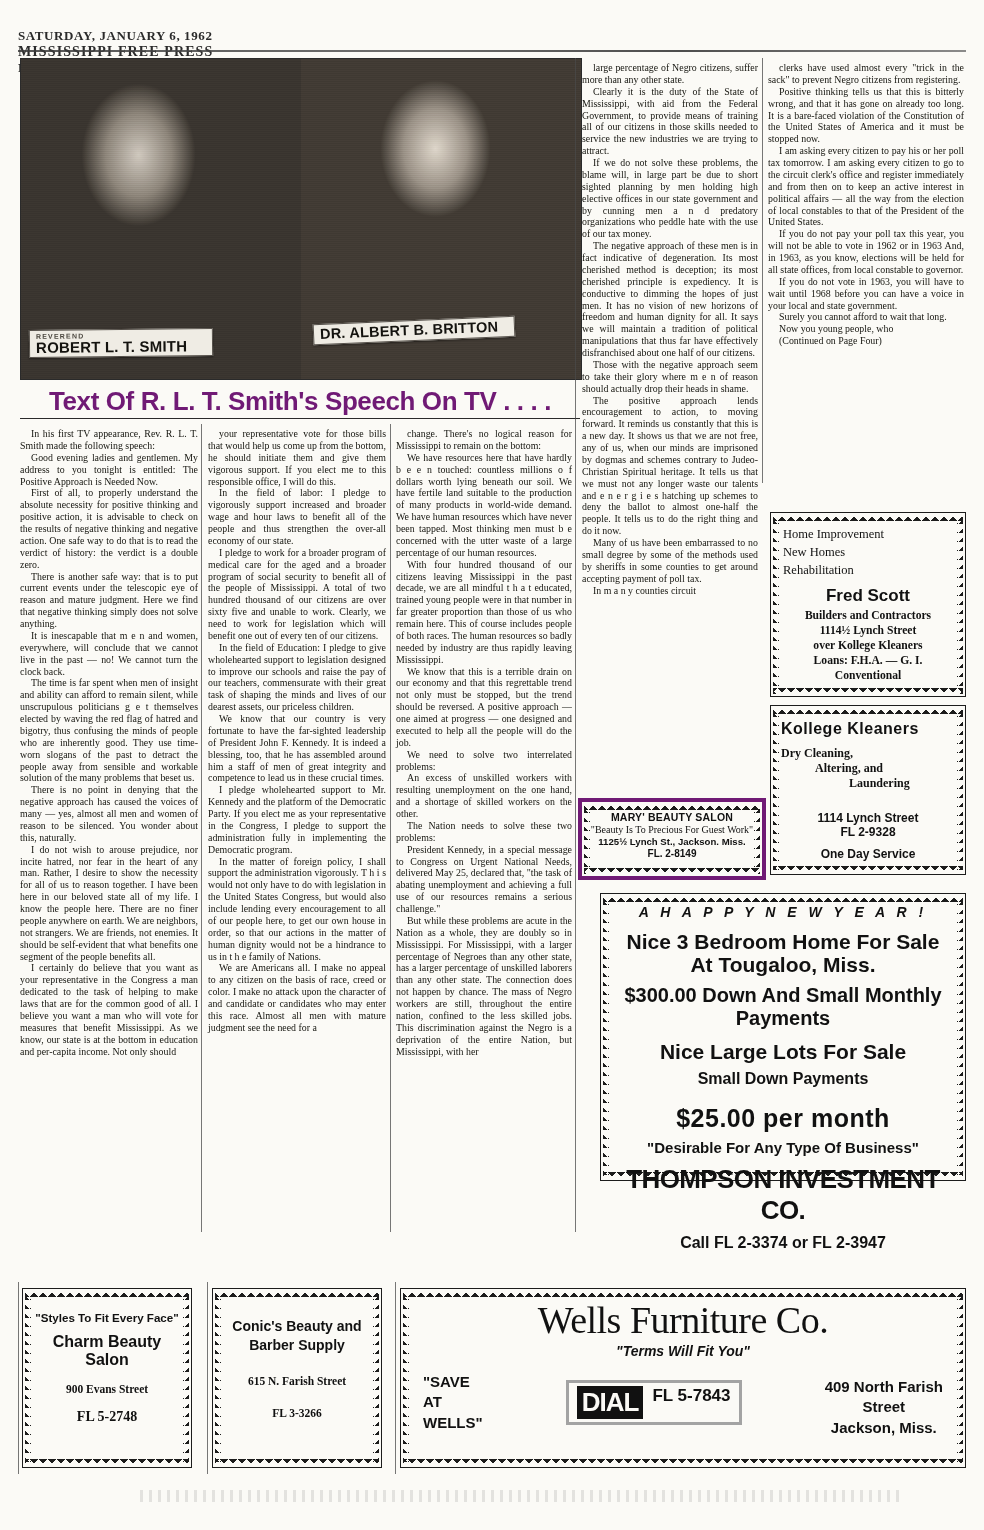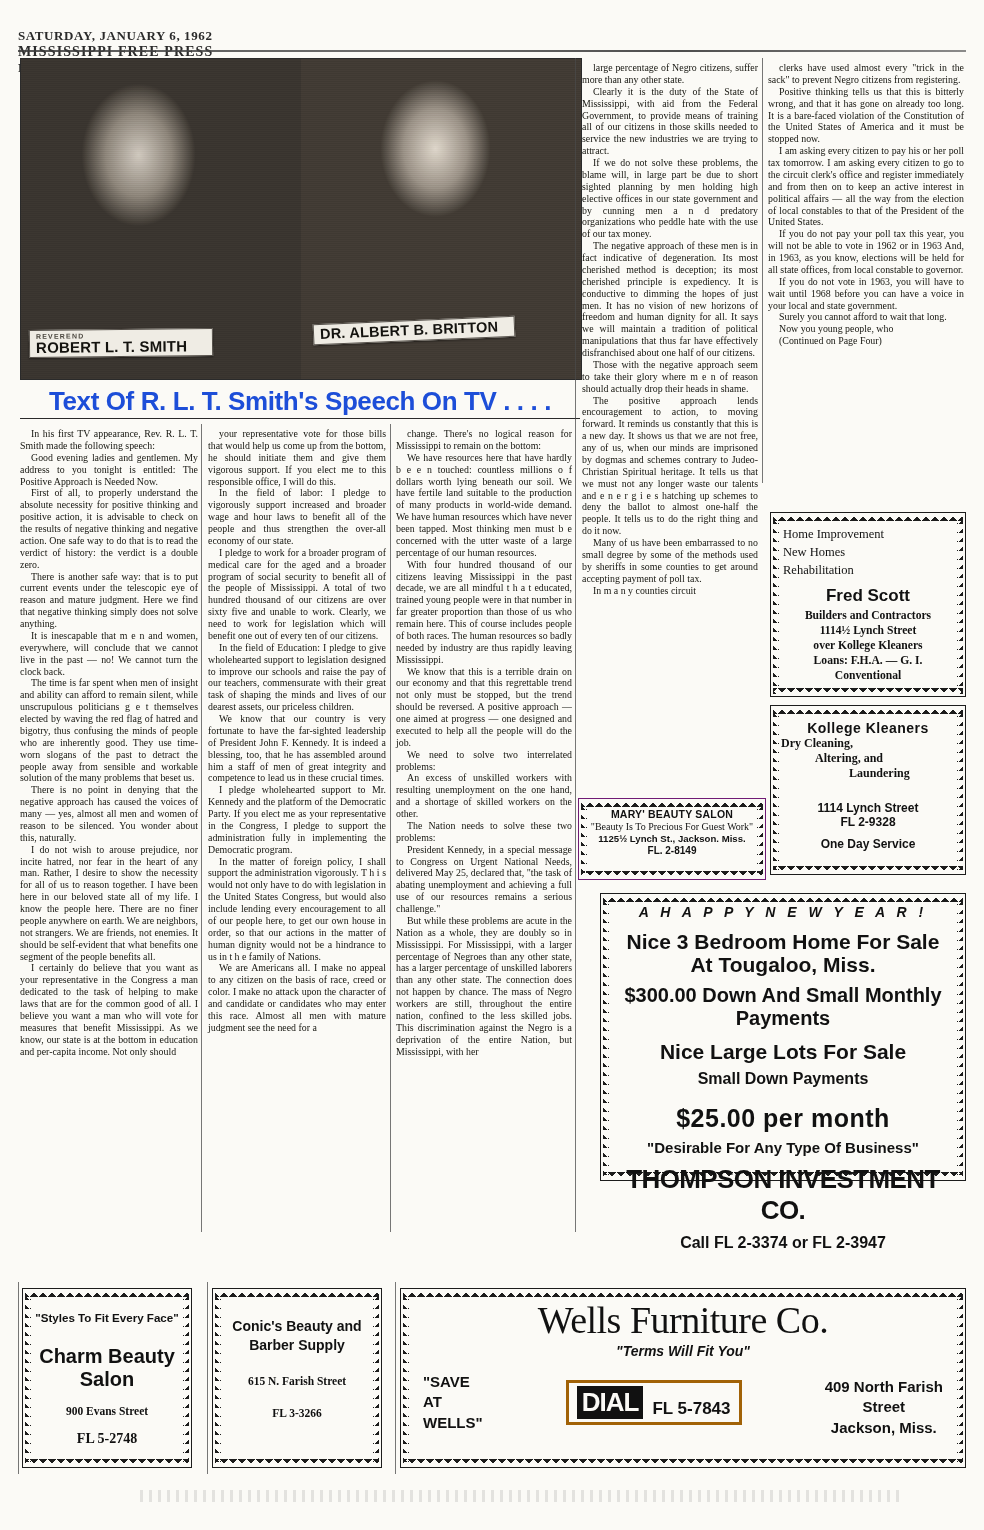--- a/index.html
+++ b/index.html
@@ -68,21 +68,21 @@
   .nameplate .big{display:block;font-size:15px;letter-spacing:.2px;}
   .np-left{left:8px;bottom:22px;width:170px;transform:rotate(-.6deg);}
   .np-right{left:12px;bottom:38px;width:188px;transform:rotate(-2.4deg);}
   .np-right .big{font-size:14.5px;}
   
   .headline{
     position:absolute;left:20px;top:386px;width:560px;
     text-align:center;
     font-family:"Liberation Sans", sans-serif;
     font-weight:700;font-size:26px;letter-spacing:-.4px;
-    color:#1d4ed8;
+    color:#701a75;
   }
   .hl-rule{position:absolute;left:20px;top:418px;width:560px;height:1px;background:#2a2a2a;}
   
   .col{
     position:absolute;
     font-size:9.9px;line-height:1.2;
     text-align:justify;
     color:#15150f;
     font-family:"Liberation Serif", serif;
     -webkit-hyphens:none;hyphens:none;
@@ -112,36 +112,36 @@
     position:absolute;top:2px;bottom:2px;width:6px;
     background-image:
       linear-gradient(45deg,#1c1c1c 25%,transparent 25%),
       linear-gradient(315deg,#1c1c1c 25%,transparent 25%);
     background-size:9px 9px;background-repeat:repeat-y;
   }
   .adbox .sideL{left:2px;}
   .adbox .sideR{right:2px;transform:scaleX(-1);}
   .adbody{position:relative;z-index:2;padding:12px 12px;}
   
-  #ad-mary{left:578px;top:798px;width:188px;height:82px;border:1px solid #701a75;}
+  #ad-mary{left:578px;top:798px;width:188px;height:82px;border:4px solid #701a75;}
   #ad-mary .adbody{padding:9px 6px;}
   #ad-mary .t1{font-weight:700;font-size:10.5px;letter-spacing:.2px;}
   #ad-mary .t2{font-size:10px;margin-top:1px;font-family:"Liberation Serif",serif;}
   #ad-mary .t3{font-weight:700;font-size:9.6px;margin-top:1px;}
   #ad-mary .t4{font-weight:700;font-size:10px;margin-top:1px;}
 
   #ad-fred{left:770px;top:512px;width:196px;height:185px;}
   #ad-fred .adbody{padding:14px 12px;text-align:left;}
   #ad-fred .line{font-family:"Liberation Serif",serif;font-size:12.5px;margin-bottom:3px;}
   #ad-fred .name{text-align:center;font-weight:700;font-size:17px;margin:8px 0 3px;}
   #ad-fred .c{text-align:center;font-family:"Liberation Serif",serif;font-weight:700;font-size:11.6px;margin-bottom:2px;}
 
   #ad-kollege{left:770px;top:705px;width:196px;height:170px;}
   #ad-kollege .adbody{padding:14px 10px;text-align:left;}
-  #ad-kollege .name{text-align:center;font-weight:700;font-size:14px;letter-spacing:.5px;margin-bottom:0;}
+  #ad-kollege .name{font-weight:700;font-size:16px;letter-spacing:.5px;margin-bottom:8px;}
   #ad-kollege .l1{font-family:"Liberation Serif",serif;font-weight:700;font-size:12px;}
   #ad-kollege .l2{font-family:"Liberation Serif",serif;font-weight:700;font-size:12px;padding-left:34px;}
   #ad-kollege .l3{font-family:"Liberation Serif",serif;font-weight:700;font-size:12px;padding-left:68px;}
   #ad-kollege .addr{text-align:center;font-weight:700;font-size:12px;margin-top:20px;}
   #ad-kollege .ph{text-align:center;font-weight:700;font-size:12px;}
   #ad-kollege .ods{text-align:center;font-weight:700;font-size:12px;margin-top:8px;}
 
   #ad-thompson{left:600px;top:893px;width:366px;height:288px;}
   #ad-thompson .adbody{padding:10px 10px;}
   #ad-thompson .hny{font-style:italic;font-weight:700;font-size:14px;letter-spacing:4px;margin-bottom:10px;}
@@ -149,37 +149,37 @@
   #ad-thompson .b2{font-weight:700;font-size:21px;line-height:1.1;margin-bottom:8px;}
   #ad-thompson .b3{font-weight:700;font-size:20px;margin-bottom:10px;}
   #ad-thompson .b6{font-weight:700;font-size:21px;margin-bottom:6px;}
   #ad-thompson .b7{font-weight:700;font-size:16px;margin-bottom:16px;}
   #ad-thompson .b8{font-weight:700;font-size:25px;letter-spacing:.5px;margin-bottom:6px;}
   #ad-thompson .b9{font-weight:700;font-size:15px;}
 
   #ad-charm{left:22px;top:1288px;width:170px;height:180px;}
   #ad-charm .adbody{padding:22px 10px;}
   #ad-charm .q{font-weight:700;font-size:11.6px;line-height:1.25;}
-  #ad-charm .n{font-weight:700;font-size:20px;margin-top:20px;}
+  #ad-charm .n{font-weight:700;font-size:16px;margin-top:8px;}
   #ad-charm .a{font-family:"Liberation Serif",serif;font-weight:700;font-size:11.5px;margin-top:14px;}
   #ad-charm .p{font-family:"Liberation Serif",serif;font-weight:700;font-size:14px;margin-top:14px;}
 
   #ad-conic{left:212px;top:1288px;width:170px;height:180px;}
   #ad-conic .adbody{padding:28px 10px;}
   #ad-conic .n{font-weight:700;font-size:14px;line-height:1.35;}
   #ad-conic .a{font-family:"Liberation Serif",serif;font-weight:700;font-size:11.5px;margin-top:20px;}
   #ad-conic .p{font-family:"Liberation Serif",serif;font-weight:700;font-size:11.5px;margin-top:20px;}
 
   #ad-wells{left:400px;top:1288px;width:566px;height:180px;}
   #ad-wells .adbody{padding:12px 16px;}
   #ad-wells .wtitle{font-family:"Liberation Serif",serif;font-weight:400;font-size:38px;letter-spacing:-.5px;line-height:1;}
   #ad-wells .wterms{font-weight:700;font-style:italic;font-size:14px;margin-top:4px;}
   #ad-wells .wrow{display:flex;align-items:center;justify-content:space-between;margin-top:8px;padding:0 6px;}
   #ad-wells .save{font-weight:700;font-size:15px;line-height:1.35;text-align:left;}
-  #ad-wells .dialwrap{display:flex;align-items:flex-end;border:3px solid #a16207;padding:3px 8px;}
+  #ad-wells .dialwrap{display:flex;align-items:flex-start;border:3px solid #a3a3a3;padding:3px 8px;}
   #ad-wells .dial{font-weight:700;font-size:26px;letter-spacing:-1px;background:#111;color:#fbfaf6;padding:1px 5px;}
   #ad-wells .dialnum{font-weight:700;font-size:17px;margin-left:9px;}
   #ad-wells .waddr{font-weight:700;font-size:15px;line-height:1.35;text-align:center;}
   #ad-thompson .company{font-weight:700;font-size:26px;letter-spacing:-.6px;margin-top:8px;}
   #ad-thompson .callline{font-weight:700;font-size:16px;margin-top:8px;}
   .bottom-smudge{
     position:absolute;left:140px;top:1490px;width:760px;height:12px;
     background:repeating-linear-gradient(90deg,rgba(60,60,60,.25) 0 3px,transparent 3px 9px);
     opacity:.5;
   }

